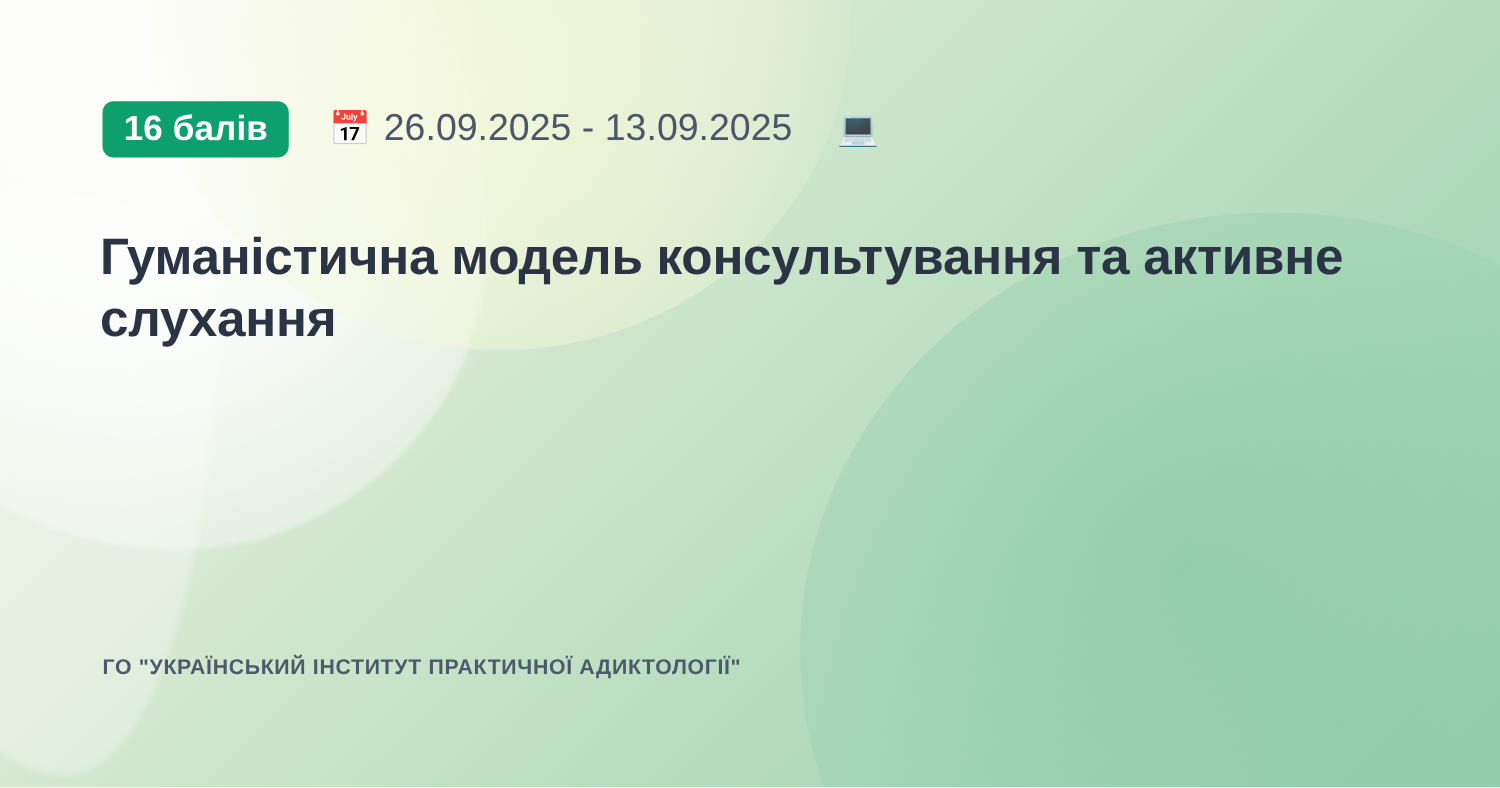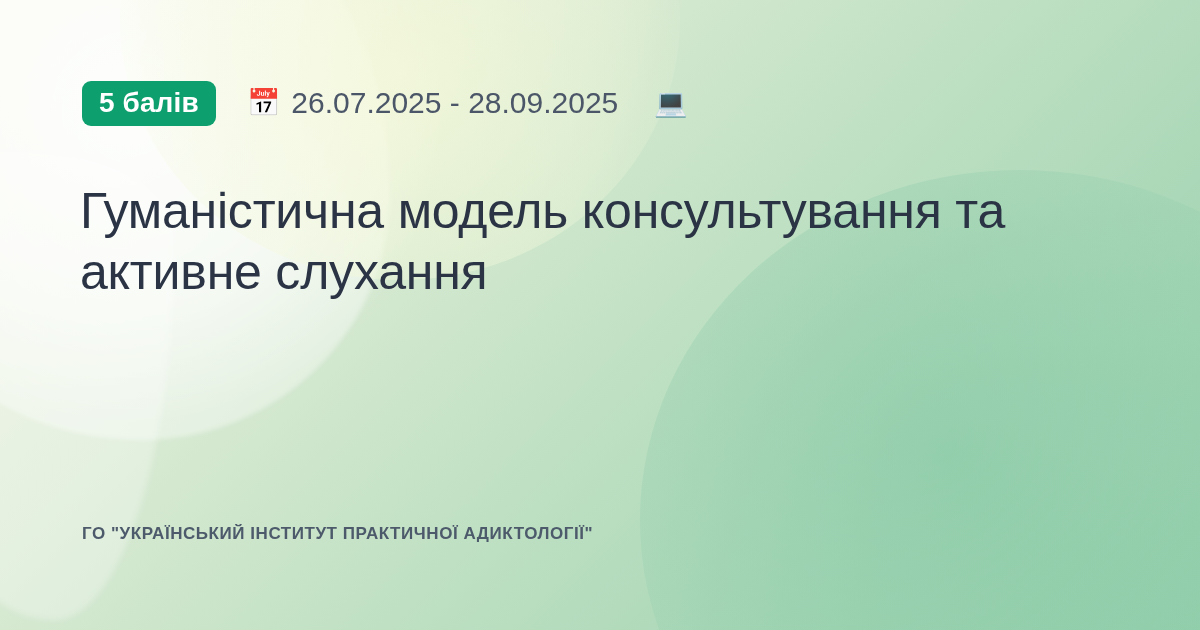--- a/index.html
+++ b/index.html
@@ -155,22 +155,22 @@
 
   .meta-group.online { margin-left: 36px; }
 
   
   .title {
     position: absolute;
     left: 80px;
     top: 181px;
     width: 1040px;
     margin: 0;
-    font-size: 50px;
-    font-weight: 400;
+    font-size: 41px;
+    font-weight: 700;
     line-height: 1.21;
     letter-spacing: -0.2px;
     color: #2b3445;
   }
 
   
   .footer {
     position: absolute;
     left: 82px;
     top: 524px;
@@ -190,25 +190,25 @@
   <div class="wash-tl"></div>
   <div class="blob-upper"></div>
   <div class="blob-tongue"></div>
   <div class="tint-cream"></div>
   <div class="tint-br"></div>
 
   <div class="content">
 
     <div class="meta-row">
 
-      <span class="badge">5 балів</span>
+      <span class="badge">16 балів</span>
 
       <span class="meta-group">
         <span class="meta-icon">📅</span>
-        <span class="meta-text">26.07.2025 - 28.09.2025</span>
+        <span class="meta-text">26.09.2025 - 13.09.2025</span>
       </span>
 
       <span class="meta-group online">
         <span class="meta-icon">💻</span>
       </span>
 
     </div>
 
     <h1 class="title">Гуманістична модель консультування та активне слухання</h1>
 

